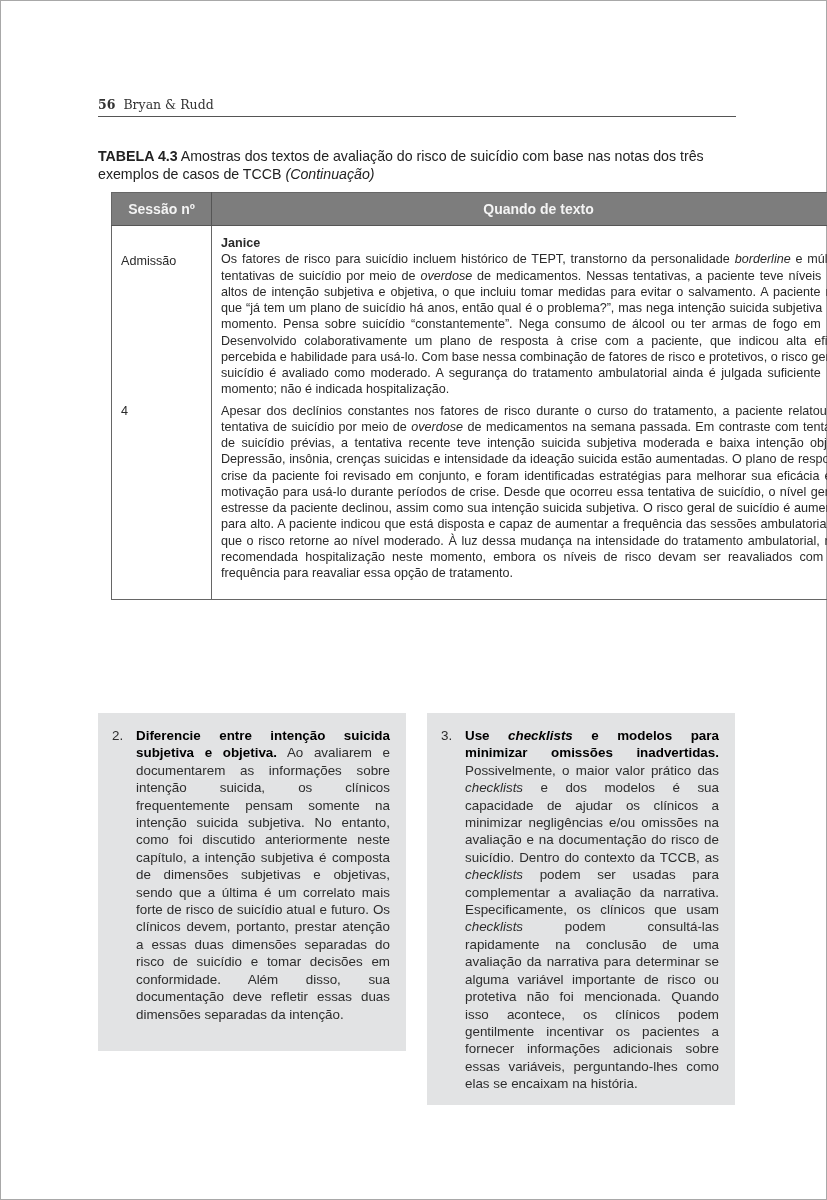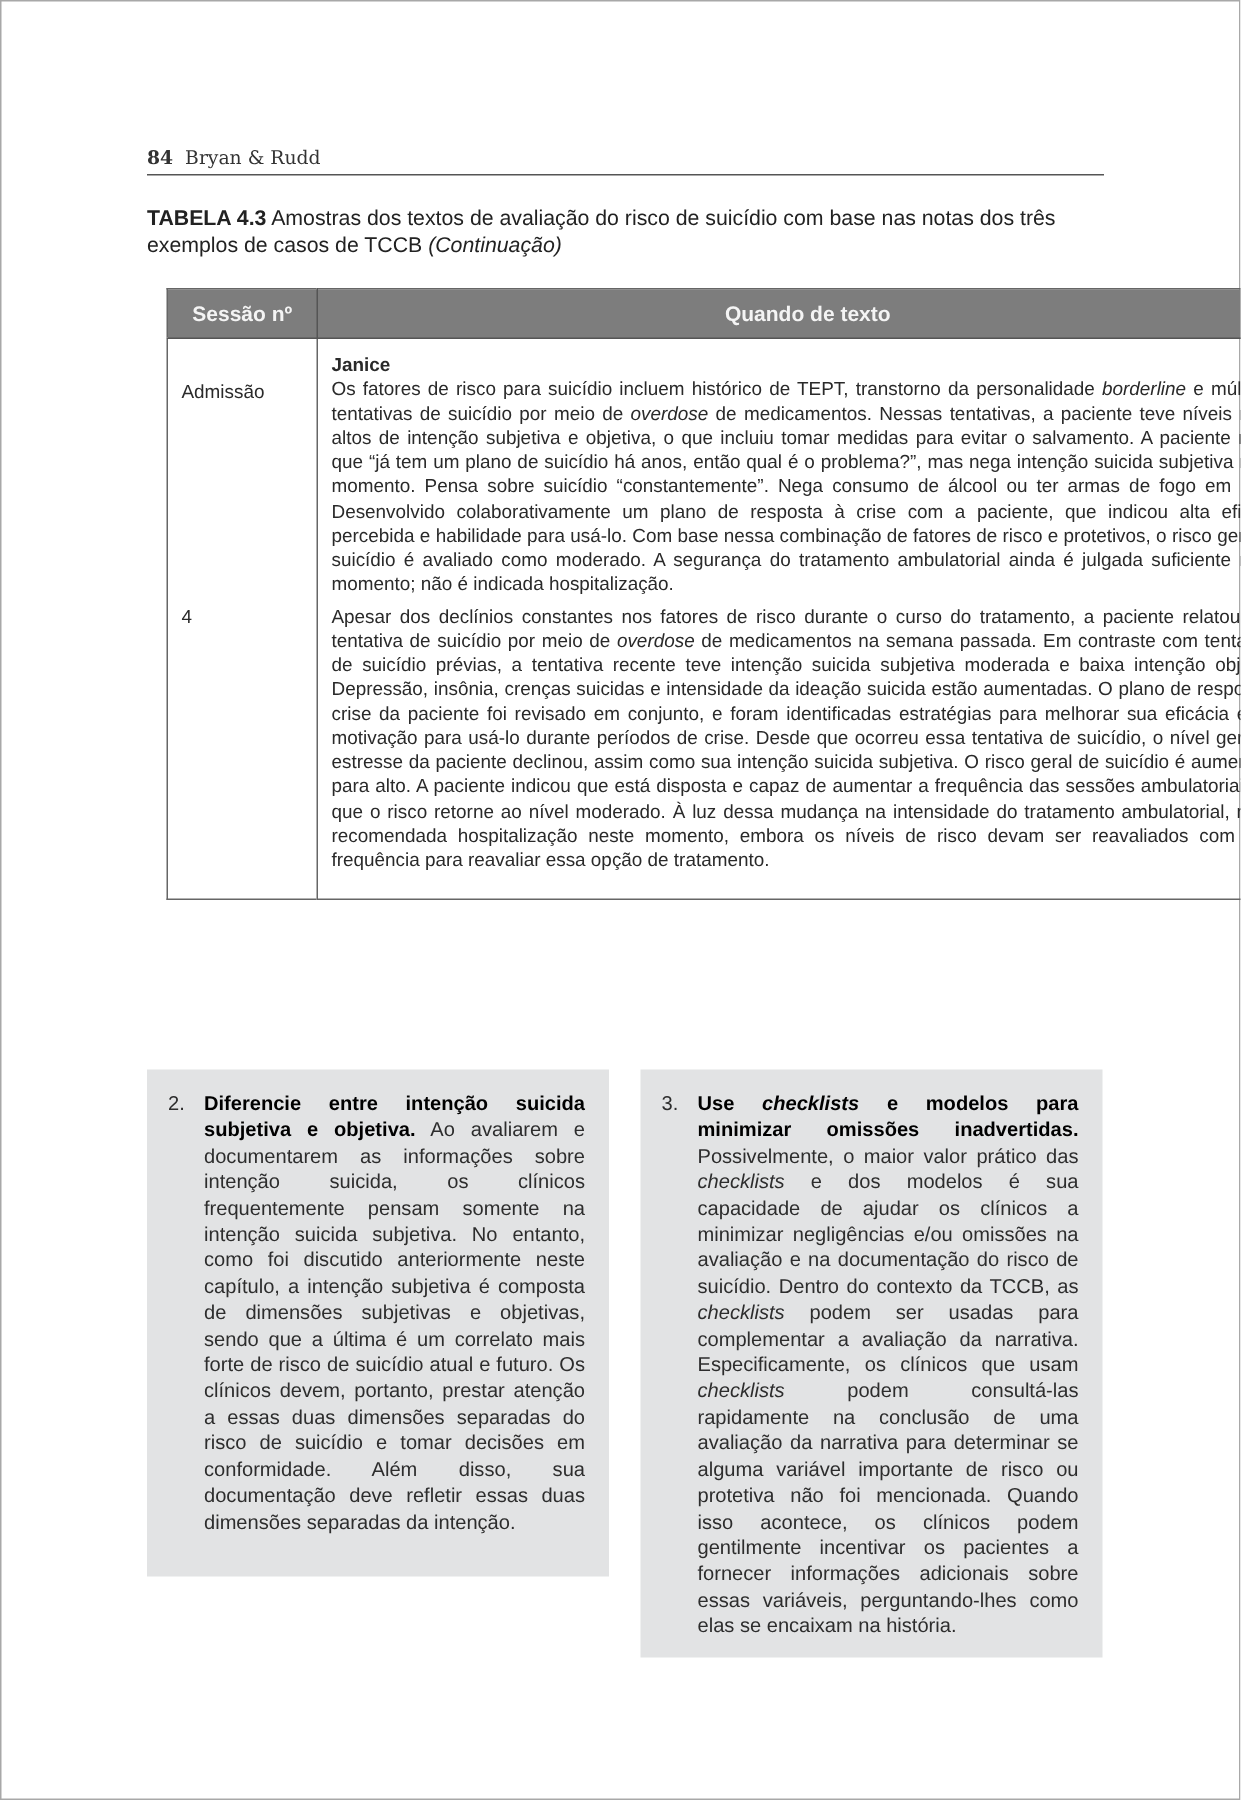--- a/index.html
+++ b/index.html
@@ -9,21 +9,21 @@
     border: 1px solid #a8a8a8; background: #fff;
     font-family: "DejaVu Sans", sans-serif; color: #2a2a2a;
   }
   .running-head {
     position: absolute; left: 97px; top: 96px; width: 638px;
     border-bottom: 1px solid #555; padding-bottom: 4px;
     font-family: "DejaVu Serif", serif; font-size: 12.5px; color: #333;
   }
   .running-head .pnum { font-weight: bold; margin-right: 8px; }
   .caption {
-    position: absolute; left: 97px; top: 136px; width: 640px;
+    position: absolute; left: 97px; top: 146px; width: 640px;
     font-family: "Liberation Sans", sans-serif; font-size: 14.2px; line-height: 18px; color: #222;
   }
   .caption b { font-weight: bold; }
   .caption i { font-style: italic; }
   table.risk {
     position: absolute; left: 110px; top: 191px; width: 755px;
     border-collapse: collapse; border: 1px solid #666;
     font-family: "Liberation Sans", sans-serif; font-size: 12.6px; line-height: 16.25px; color: #2a2a2a;
   }
   table.risk th {
@@ -47,21 +47,21 @@
   .box b { font-weight: bold; color: #000000; }
   .box-left { left: 97px; top: 712px; width: 278px; height: 312px; }
   .box-right { left: 426px; top: 712px; width: 278px; height: 366px; }
 </style>
 </head>
 <body>
 
 <div class="page">
 
   <div class="running-head">
-    <span class="pnum">84</span><span>Bryan &amp; Rudd</span>
+    <span class="pnum">56</span><span>Bryan &amp; Rudd</span>
   </div>
 
   <div class="caption">
     <b>TABELA 4.3</b><span> Amostras dos textos de avaliação do risco de suicídio com base nas notas dos três exemplos de casos de TCCB </span><i>(Continuação)</i>
   </div>
 
   <table class="risk">
     <thead>
       <tr>
         <th class="col1">Sessão nº</th>

